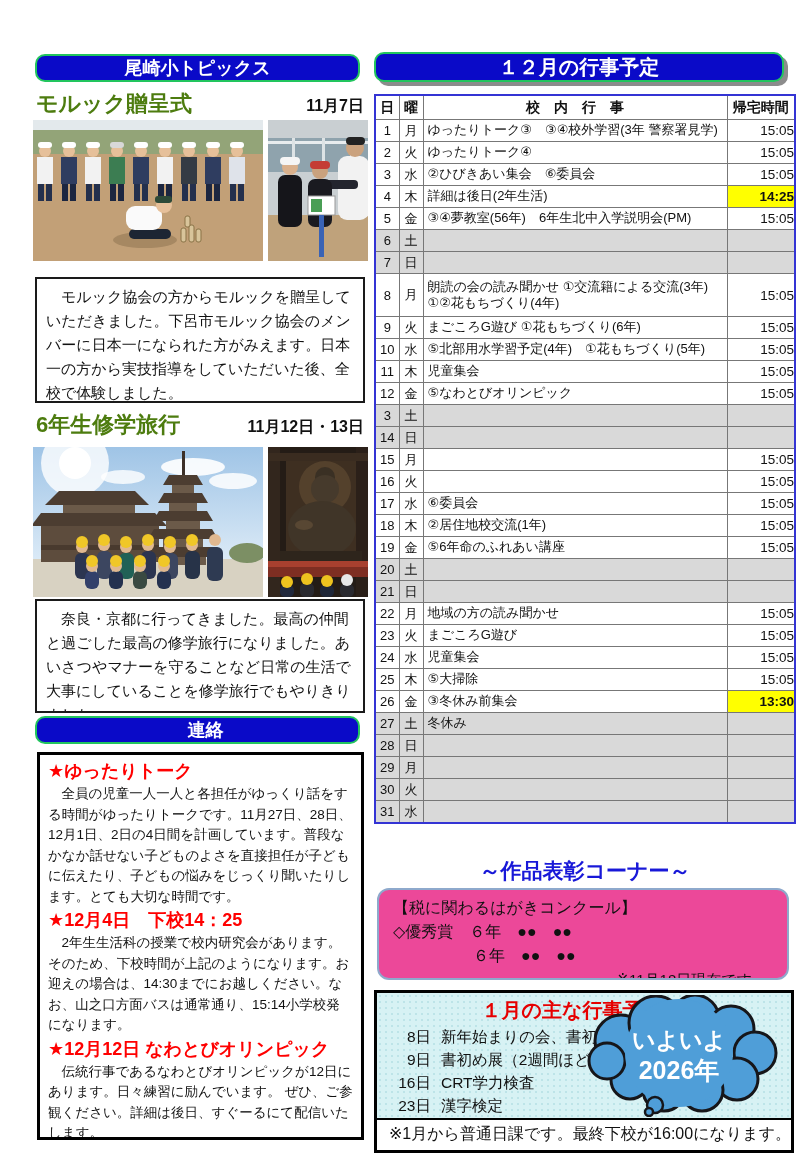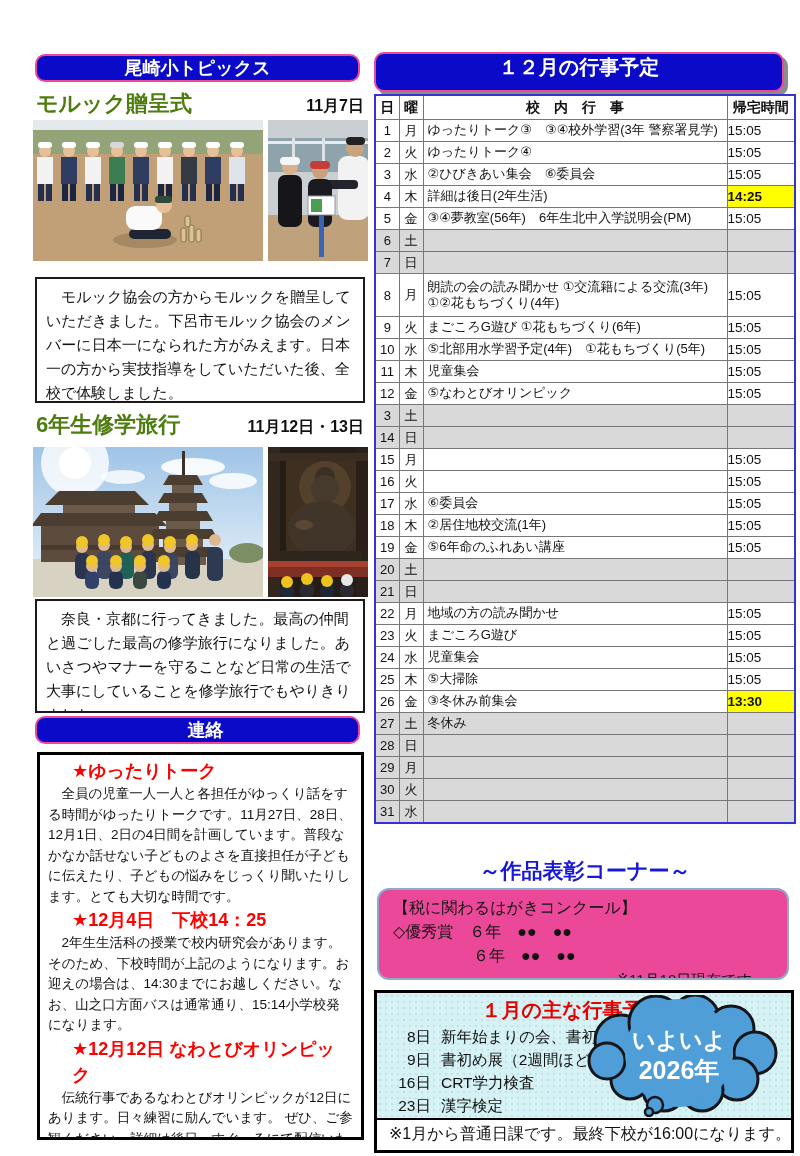--- a/index.html
+++ b/index.html
@@ -2,48 +2,48 @@
 <html><head>
 <meta charset="utf-8">
 <style>
   html,body { margin:0; padding:0; background:#fff; }
   .page { position:relative; width:800px; height:1156px; background:#ffffff; overflow:hidden;
           font-family:"Liberation Sans","DejaVu Sans",sans-serif; color:#111; }
   .abs { position:absolute; box-sizing:border-box; }
 
   
   .banner { background:#0a0ac8; color:#fff; font-weight:bold; text-align:center;
-            border:2px solid #ec4899; border-radius:10px; line-height:24px; font-size:18px; }
+            border:2px solid #22c55e; border-radius:10px; line-height:24px; font-size:18px; }
 
   
   .sec-row { display:flex; justify-content:space-between; align-items:flex-end; }
   .sec-title { color:#4d7c0f; font-weight:bold; font-size:22px; line-height:26px; }
   .sec-date { font-weight:bold; font-size:16px; line-height:22px; }
 
   .photo-row { display:flex; gap:5px; }
   .photo-row svg { display:block; }
 
   .body-box { border:2px solid #1a1a1a; background:#fff; padding:6px 9px;
               font-size:15px; line-height:24px; overflow:hidden; }
 
   .contact-box { border:3px solid #000; background:#fff; padding:3px 8px; overflow:hidden; }
-  .c-head { color:#f00; font-weight:bold; font-size:18px; line-height:26px;margin-left:24px; }
+  .c-head { color:#f00; font-weight:bold; font-size:18px; line-height:26px; }
   .c-body { font-size:13.5px; line-height:20.5px; margin:0; }
 
   
   .sched-banner { box-shadow:4px 4px 0 #8c8c8c; font-size:20px; line-height:26px; }
   table.sched { border-collapse:collapse; table-layout:fixed; width:422px; background:#fff;
                 border:2px solid #3434d4; }
   .sched th, .sched td { border:1px solid #777; padding:0; overflow:hidden; vertical-align:middle; }
   .sched th { height:23px; font-size:14px; font-weight:bold; background:#fff; }
   .sched td { height:21px; font-size:13px; }
   .sched tr.tall td { height:42px; }
   .sched td.c { text-align:center; }
   .sched td.ev { text-align:left; padding-left:4px; white-space:pre; line-height:1.25; font-size:13px; }
-  .sched td.tm { text-align:left; font-size:13.5px; }
+  .sched td.tm { text-align:right; font-size:13.5px; }
   .sched tr.off td { background:#d9d9d9; }
   .sched td.hl { background:#ffff00; font-weight:bold; }
 
   
   .awards-title { color:#1818d8; font-weight:bold; font-size:21px; text-align:center; }
   .awards-box { background:#ec4899; border:2px solid #8ea9cc; border-radius:12px;
                 padding:6px 14px; font-size:16px; line-height:24px; overflow:hidden; }
   .awards-box .indent { padding-left:80px; }
   .awards-note { text-align:right; font-size:15px; padding-right:6px; }
 
@@ -281,21 +281,21 @@
 
   <div class="abs contact-box" style="left:37px;top:752px;width:327px;height:388px;">
     <div class="c-head">★ゆったりトーク</div>
     <p class="c-body">　全員の児童一人一人と各担任がゆっくり話をする時間がゆったりトークです。11月27日、28日、12月1日、2日の4日間を計画しています。普段なかなか話せない子どものよさを直接担任が子どもに伝えたり、子どもの悩みをじっくり聞いたりします。とても大切な時間です。</p>
     <div class="c-head">★12月4日　下校14：25</div>
     <p class="c-body">　2年生生活科の授業で校内研究会があります。そのため、下校時間が上記のようになります。お迎えの場合は、14:30までにお越しください。なお、山之口方面バスは通常通り、15:14小学校発になります。</p>
     <div class="c-head">★12月12日 なわとびオリンピック</div>
     <p class="c-body">　伝統行事であるなわとびオリンピックが12日にあります。日々練習に励んでいます。 ぜひ、ご参観ください。詳細は後日、すぐーるにて配信いたします。</p>
   </div>
 
-  <div class="abs banner sched-banner" style="left:374px;top:52px;width:410px;height:40px;">
+  <div class="abs banner sched-banner" style="left:374px;top:52px;width:410px;height:30px;">
     <span>１２月の行事予定</span>
   </div>
 
   <div class="abs" style="left:374px;top:94px;">
     <table class="sched">
       <colgroup>
           <col style="width:24px">
           <col style="width:24px">
           <col style="width:304px">
           <col style="width:68px">

